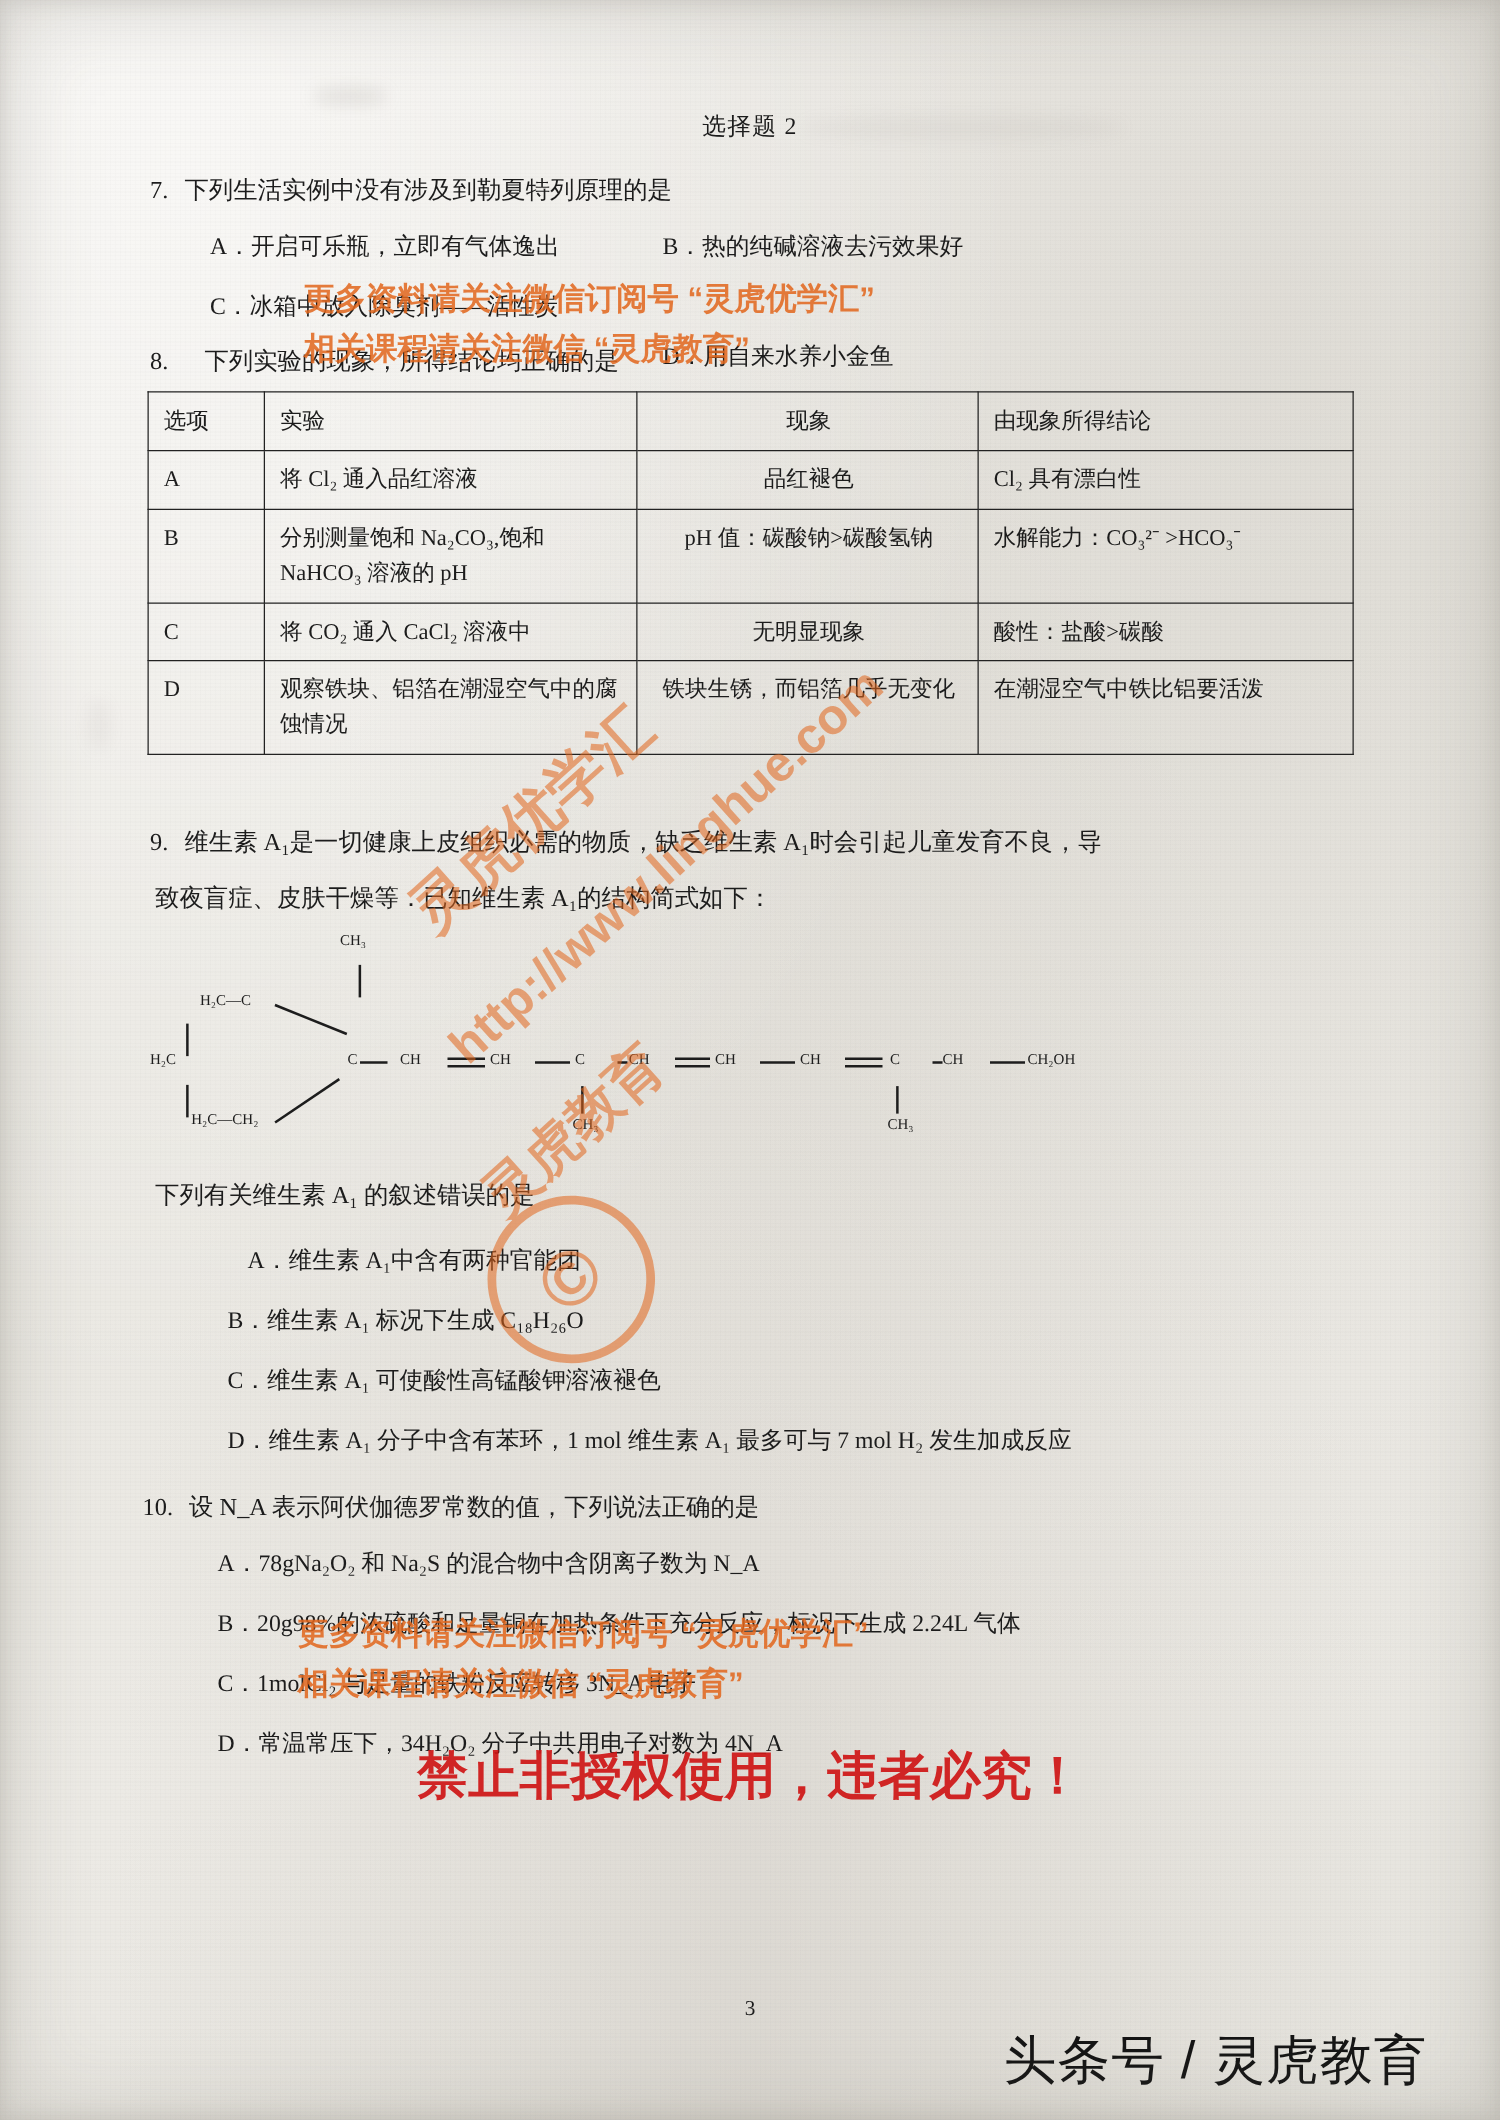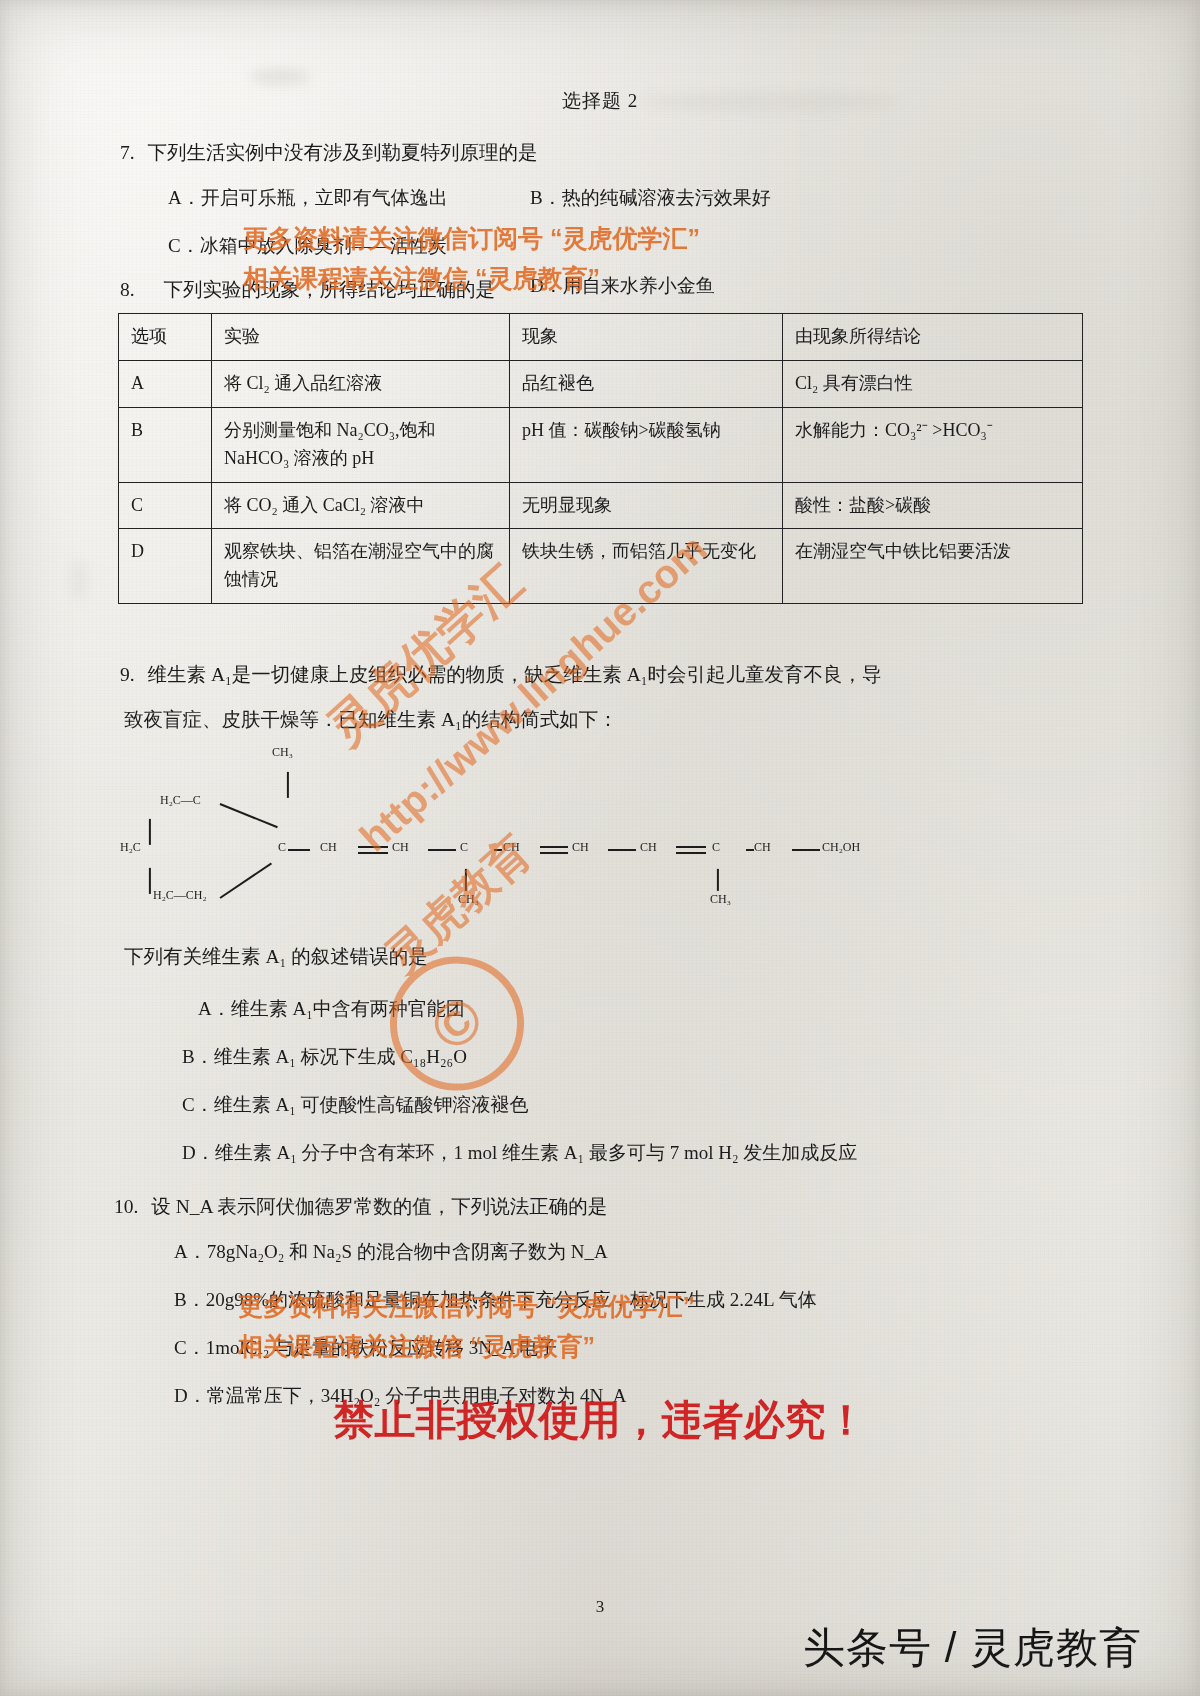--- a/index.html
+++ b/index.html
@@ -45,21 +45,21 @@
     background:transparent;
   }
   table.exp td{
     border:1.6px solid #222;
     padding:9px 10px 9px 12px;
     vertical-align:top;
     line-height:1.55;
   }
   table.exp td.c0{width:70px;}
   table.exp td.c1{width:275px;}
-  table.exp td.c2{width:250px;}
+  table.exp td.c2{width:250px;text-align:center;}
   table.exp td.c3{width:  auto;}
   table.exp tr.hdr td{font-weight:normal;}
 
   
   .mol{position:absolute;left:120px;top:745px;width:840px;height:185px;font-size:12px;}
   .mol span.at{position:absolute;white-space:nowrap;}
   .mol i.bond{position:absolute;background:#1d1d1d;height:1.8px;transform-origin:left center;}
   .mol i.bond2{position:absolute;background:#1d1d1d;height:1.8px;}
 
   

